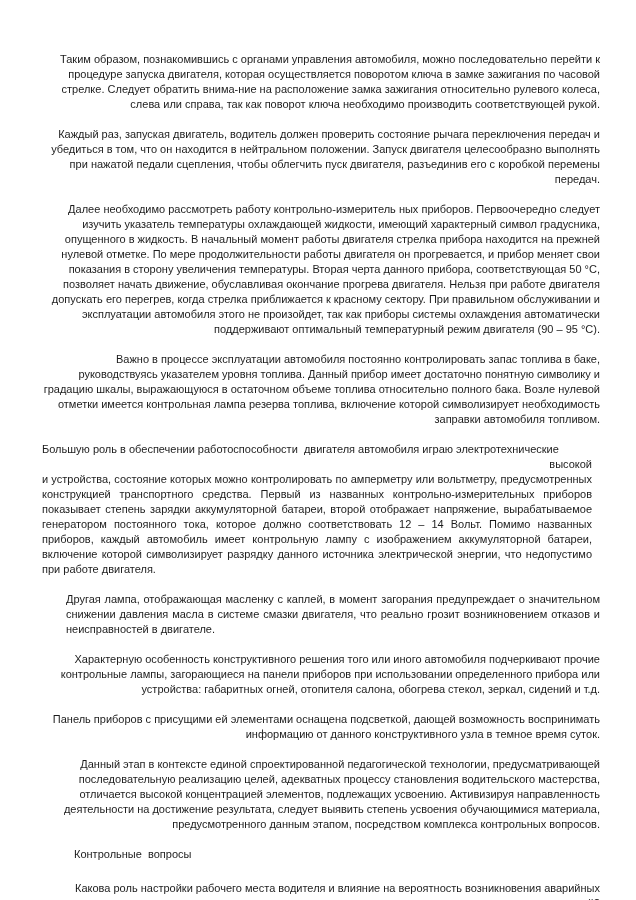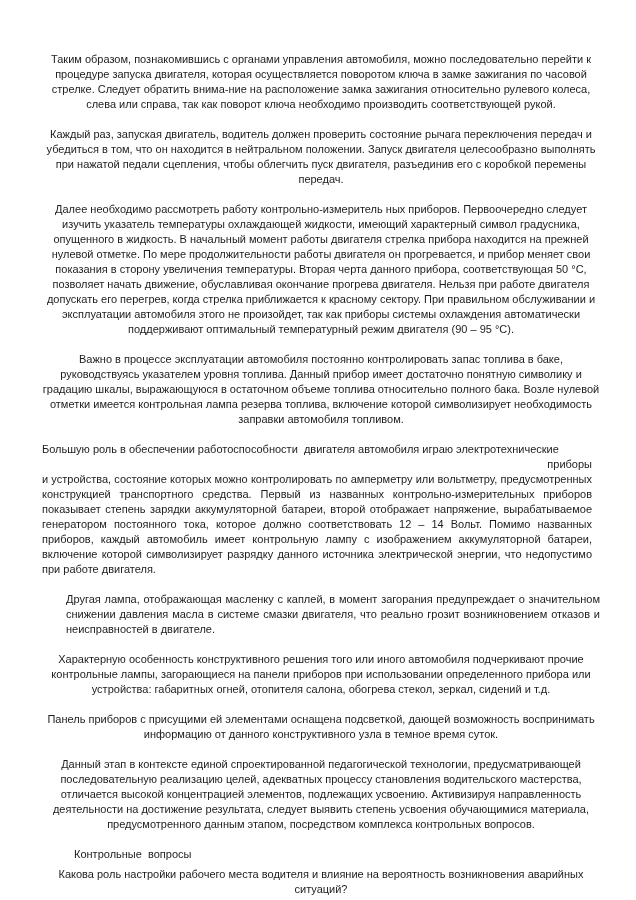--- a/index.html
+++ b/index.html
@@ -21,21 +21,21 @@
       font-weight: 500;
     }
     .content {
       box-sizing: border-box;
       width: 636px;
       padding: 52px 36px 40px 42px;
     }
     .para {
       margin: 0 0 15px 0;
       white-space: pre-wrap;
-      text-align: center;
+      text-align: right;
     }
     .para-group {
       margin: 0 8px 15px 0;
     }
     .para-group .line-left {
       display: block;
       white-space: pre-wrap;
     }
     .para-group .line-right {
       display: block;
@@ -44,21 +44,21 @@
     .para-group .line-rest {
       display: block;
       text-align: justify;
     }
     .justified {
       white-space: normal;
       text-align: justify;
       margin-left: 24px;
     }
     .questions-heading {
-      margin: 0 0 5px 0;
+      margin: 0 0 19px 0;
       white-space: pre-wrap;
       font-weight: 500;
       padding-left: 32px;
     }
   </style>
 </head>
 <body>
 
 <div class="page">
   <div class="content">
@@ -66,21 +66,21 @@
     <p class="para">Таким образом, познакомившись с органами управления автомобиля, можно последовательно перейти к процедуре запуска двигателя, которая осуществляется поворотом ключа в замке зажигания по часовой стрелке. Следует обратить внима-ние на расположение замка зажигания относительно рулевого колеса, слева или справа, так как поворот ключа необходимо производить соответствующей рукой.</p>
 
     <p class="para">Каждый раз, запуская двигатель, водитель должен проверить состояние рычага переключения передач и убедиться в том, что он находится в нейтральном положении. Запуск двигателя целесообразно выполнять при нажатой педали сцепления, чтобы облегчить пуск двигателя, разъединив его с коробкой перемены передач.</p>
 
     <p class="para">Далее необходимо рассмотреть работу контрольно-измеритель ных приборов. Первоочередно следует изучить указатель температуры охлаждающей жидкости, имеющий характерный символ градусника, опущенного в жидкость. В начальный момент работы двигателя стрелка прибора находится на прежней нулевой отметке. По мере продолжительности работы двигателя он прогревается, и прибор меняет свои показания в сторону увеличения температуры. Вторая черта данного прибора, соответствующая 50 °С, позволяет начать движение, обуславливая окончание прогрева двигателя. Нельзя при работе двигателя допускать его перегрев, когда стрелка приближается к красному сектору. При правильном обслуживании и эксплуатации автомобиля этого не произойдет, так как приборы системы охлаждения автоматически поддерживают оптимальный температурный режим двигателя (90 – 95 °С).</p>
 
     <p class="para">Важно в процессе эксплуатации автомобиля постоянно контролировать запас топлива в баке, руководствуясь указателем уровня топлива. Данный прибор имеет достаточно понятную символику и градацию шкалы, выражающуюся в остаточном объеме топлива относительно полного бака. Возле нулевой отметки имеется контрольная лампа резерва топлива, включение которой символизирует необходимость заправки автомобиля топливом.</p>
 
     <div class="para-group">
       <span class="line-left">Большую роль в обеспечении работоспособности  двигателя автомобиля играю электротехнические</span>
-      <span class="line-right">приборы</span>
+      <span class="line-right">высокой</span>
       <span class="line-rest">и устройства, состояние которых можно контролировать по амперметру или вольтметру, предусмотренных конструкцией транспортного средства. Первый из названных контрольно-измерительных приборов показывает степень зарядки аккумуляторной батареи, второй отображает напряжение, вырабатываемое генератором постоянного тока, которое должно соответствовать 12 – 14 Вольт. Помимо названных приборов, каждый автомобиль имеет контрольную лампу с изображением аккумуляторной батареи, включение которой символизирует разрядку данного источника электрической энергии, что недопустимо при работе двигателя.</span>
     </div>
 
     <p class="para justified">Другая лампа, отображающая масленку с каплей, в момент загорания предупреждает о значительном снижении давления масла в системе смазки двигателя, что реально грозит возникновением отказов и неисправностей в двигателе.</p>
 
     <p class="para">Характерную особенность конструктивного решения того или иного автомобиля подчеркивают прочие контрольные лампы, загорающиеся на панели приборов при использовании определенного прибора или устройства: габаритных огней, отопителя салона, обогрева стекол, зеркал, сидений и т.д.</p>
 
     <p class="para">Панель приборов с присущими ей элементами оснащена подсветкой, дающей возможность воспринимать информацию от данного конструктивного узла в темное время суток.</p>
 
     <p class="para">Данный этап в контексте единой спроектированной педагогической технологии, предусматривающей последовательную реализацию целей, адекватных процессу становления водительского мастерства, отличается высокой концентрацией элементов, подлежащих усвоению. Активизируя направленность деятельности на достижение результата, следует выявить степень усвоения обучающимися материала, предусмотренного данным этапом, посредством комплекса контрольных вопросов.</p>

